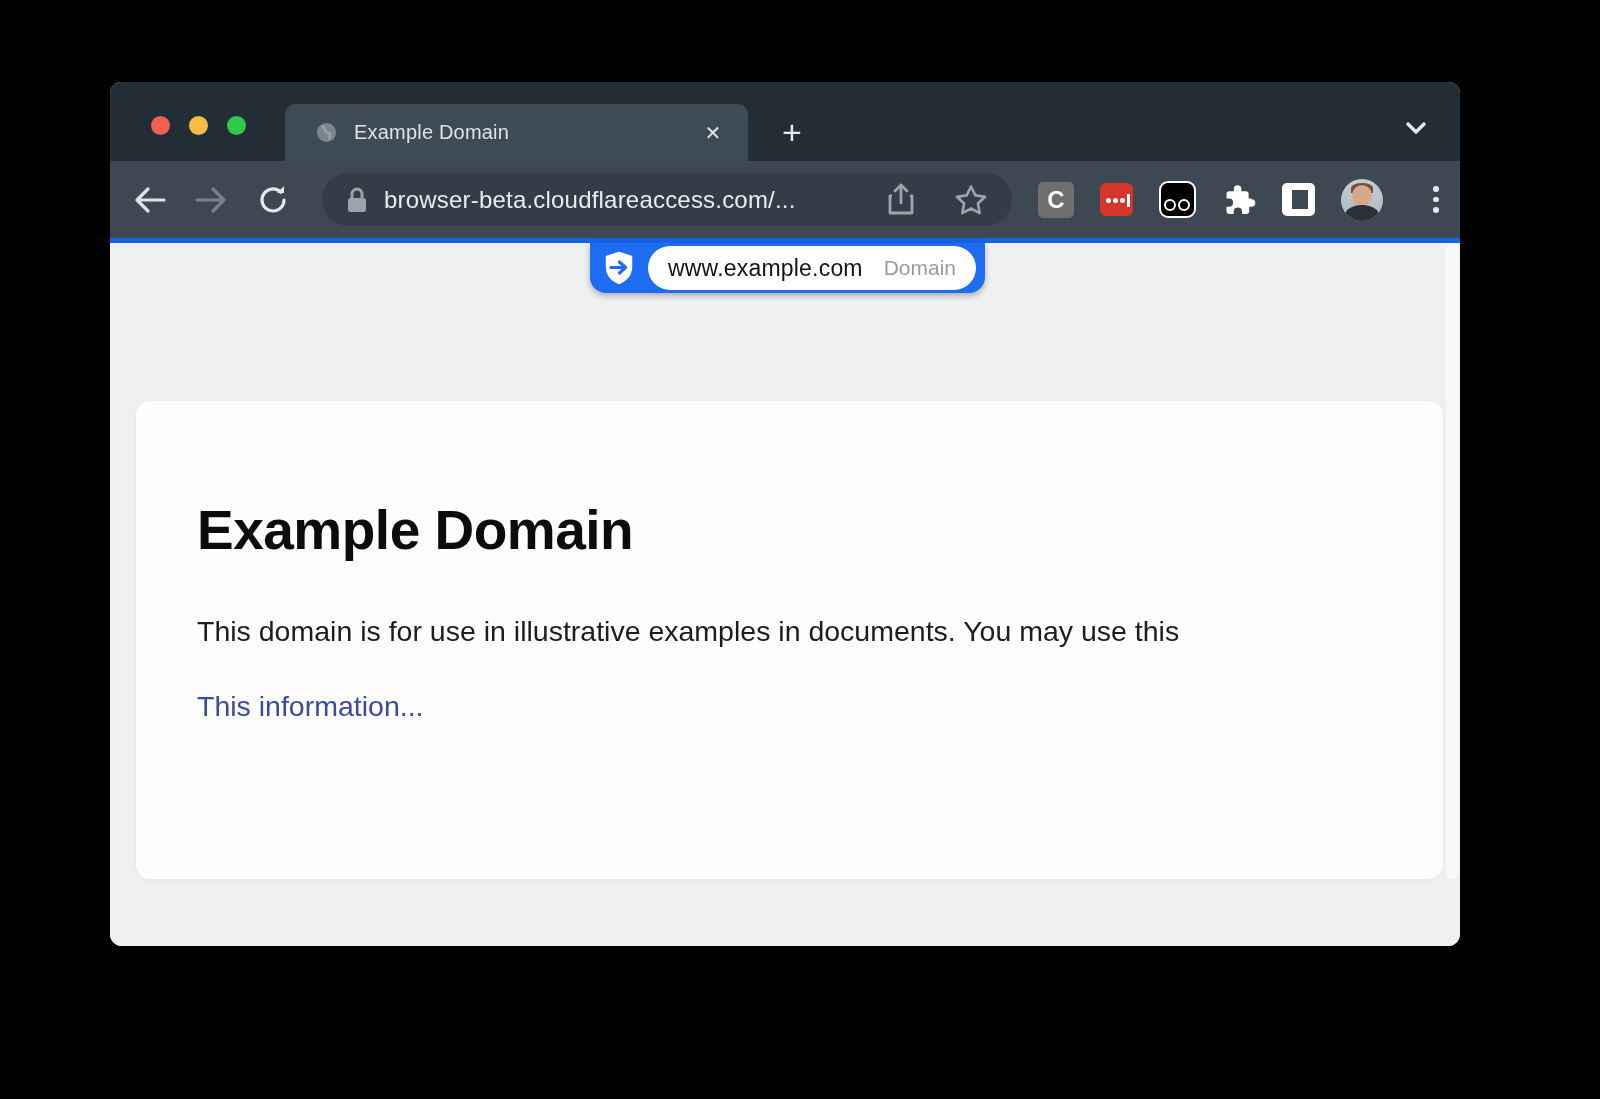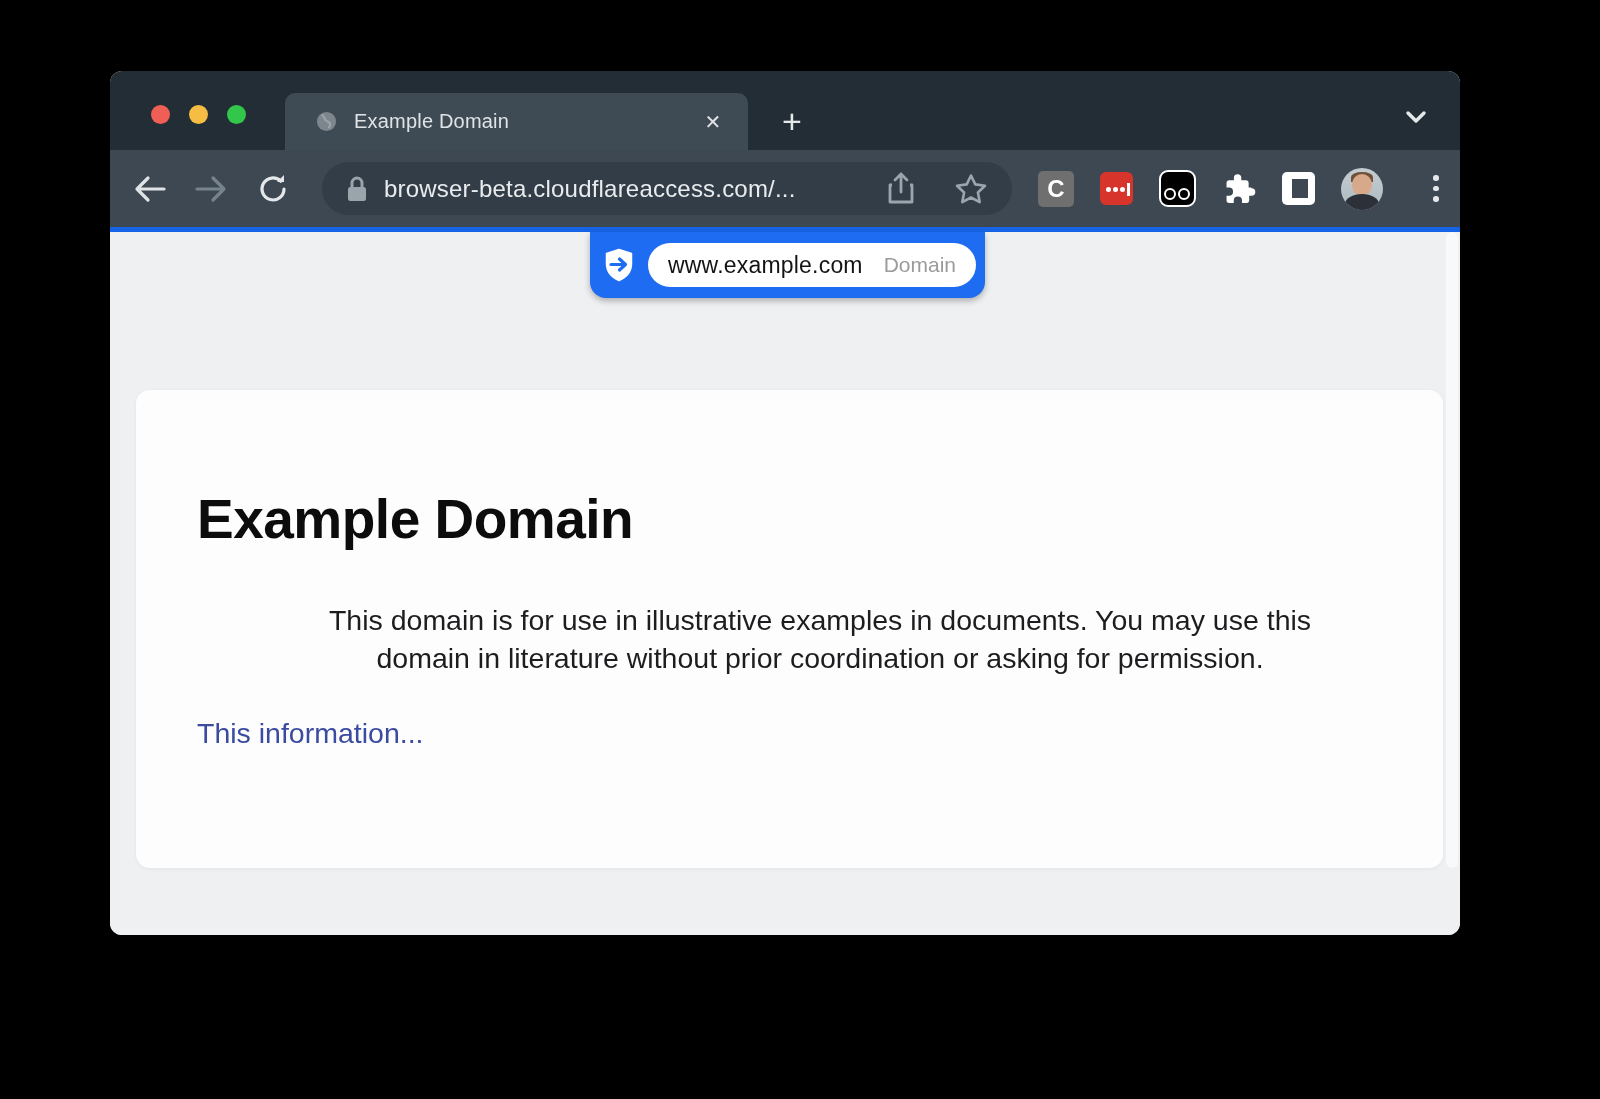--- a/index.html
+++ b/index.html
@@ -1,20 +1,20 @@
 <!DOCTYPE html>
 <html><head>
 <meta charset="utf-8">
 <style>
   * { margin:0; padding:0; box-sizing:border-box; }
   html,body { width:1600px; height:1099px; background:#000; overflow:hidden;
               font-family:"Liberation Sans", sans-serif; }
 
   
-  .window { position:absolute; left:110px; top:71px; width:1350px; height:864px;
+  .window { position:absolute; left:110px; top:82px; width:1350px; height:864px;
             border-radius:12px; overflow:hidden; background:#eef0f1;
             box-shadow:0 20px 60px rgba(0,0,0,.6); }
 
   
   .tabstrip { position:relative; height:79px; background:#232d35; }
   .traffic { position:absolute; top:34px; left:41px; display:flex; gap:19px; }
   .traffic span { width:19px; height:19px; border-radius:50%; display:block; }
   .tl-red { background:#f05f56; } .tl-yellow { background:#f6bd44; } .tl-green { background:#32c74a; }
 
   .tab { position:absolute; left:175px; top:22px; width:463px; height:57px;
@@ -60,34 +60,34 @@
   .avatar .body { position:absolute; left:4px; top:26px; width:34px; height:20px; border-radius:50% 50% 0 0;
                   background:#2c3038; }
   .menu-dots { display:flex; flex-direction:column; gap:5px; margin-left:24px; }
   .menu-dots i { width:5.5px; height:5.5px; border-radius:50%; background:#e4e8ea; }
 
   .blue-line { height:5px; background:#1763e6; }
 
   
   .viewport { position:relative; height:703px; background:#eef0f1; }
 
-  .iso-banner { position:absolute; left:480px; top:0; width:395px; height:66px; background:#1d6cf2;
+  .iso-banner { position:absolute; left:480px; top:0; width:395px; height:50px; background:#1d6cf2;
                 border-radius:0 0 16px 16px; box-shadow:0 3px 6px rgba(0,0,0,.28);
                 display:flex; align-items:center; }
   .iso-shield { margin-left:13px; flex:0 0 auto; }
   .iso-pill { margin-left:13px; width:328px; height:44px; background:#fff; border-radius:22px;
               display:flex; align-items:center; padding:0 20px; }
   .iso-domain { font-size:23px; color:#141414; letter-spacing:.2px; }
   .iso-expand { margin-left:auto; font-size:21px; color:#9b9b9b; }
 
   .card { position:absolute; left:26px; top:158px; width:1307px; height:478px; background:#fdfdfe;
           border-radius:14px; box-shadow:0 1px 4px rgba(0,0,0,.05); padding:97px 0 0 61px; }
   .page-h1 { font-size:55px; font-weight:700; color:#0c0c0d; letter-spacing:-.5px; }
   .page-body { margin-top:50px; font-size:28.5px; line-height:38px; color:#1d1d1f; }
-  .page-body span { display:block;text-align:center; }
+  .page-body span { display:block; }
   .page-link { display:inline-block; margin-top:40px; font-size:28.5px; color:#3a4ba0;
                text-decoration:none; }
 
   .scroll-thumb { position:absolute; right:2px; top:0; width:12px; height:636px;
                   background:#f8f9fa; border-radius:6px; }
 </style>
 </head>
 <body>
 
 <div class="window">
@@ -191,21 +191,20 @@
       <div class="iso-pill">
         <span class="iso-domain">www.example.com</span>
         <span class="iso-expand">Domain</span>
       </div>
     </div>
 
     <div class="card">
       <h1 class="page-h1">Example Domain</h1>
       <p class="page-body">
         <span>This domain is for use in illustrative examples in documents. You may use this</span>
-        <span>domain in literature without prior coordination or asking for permission.</span>
       </p>
       <a href="#" class="page-link">This information...</a>
     </div>
 
     <div class="scroll-thumb"></div>
   </div>
 
 </div>
 
 </body></html>

